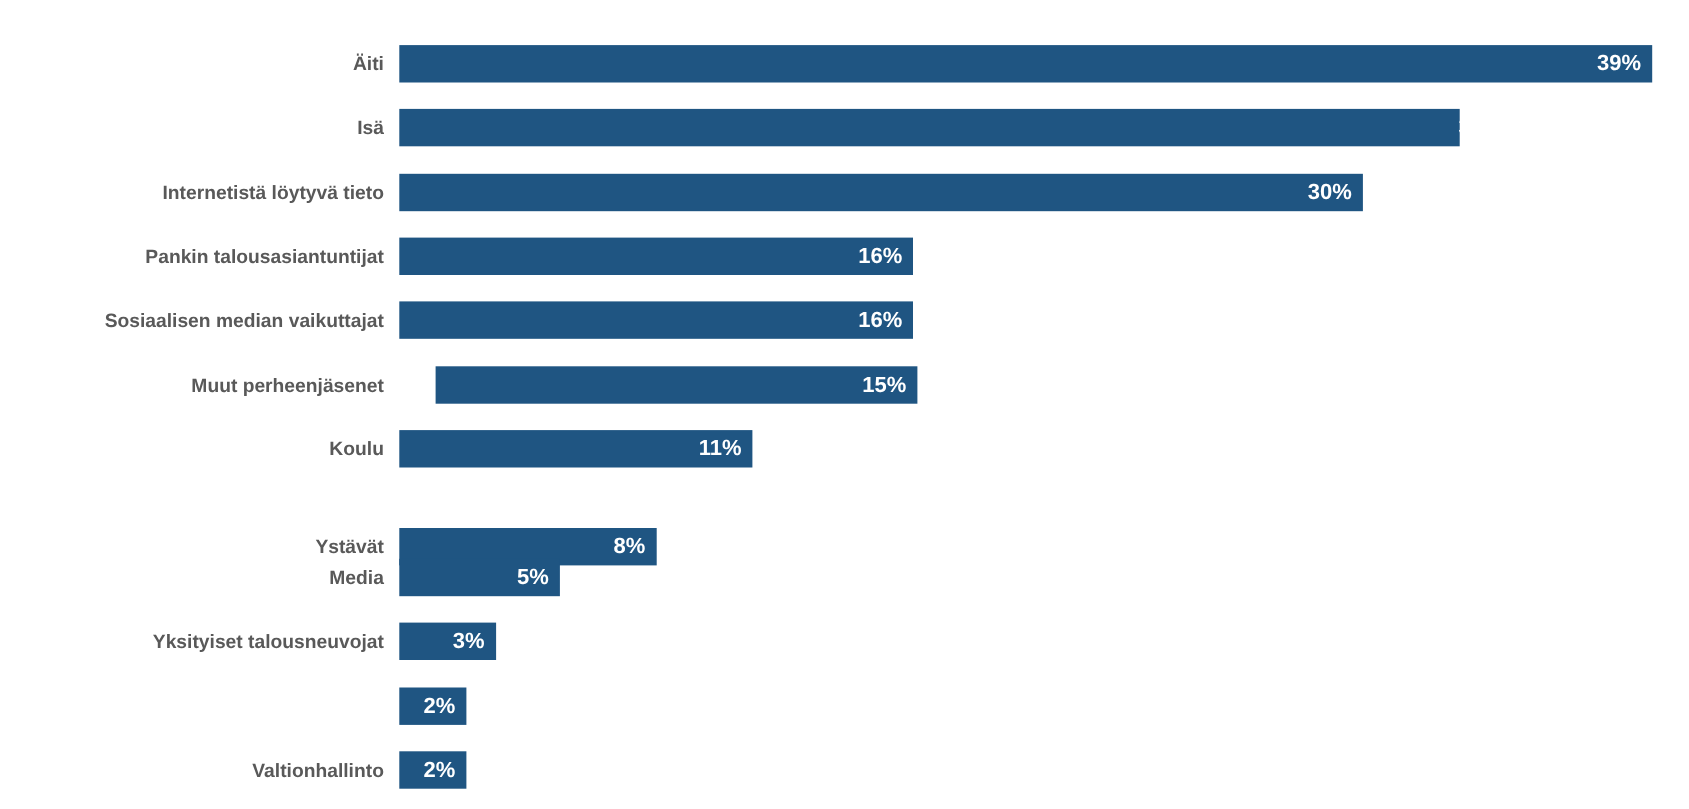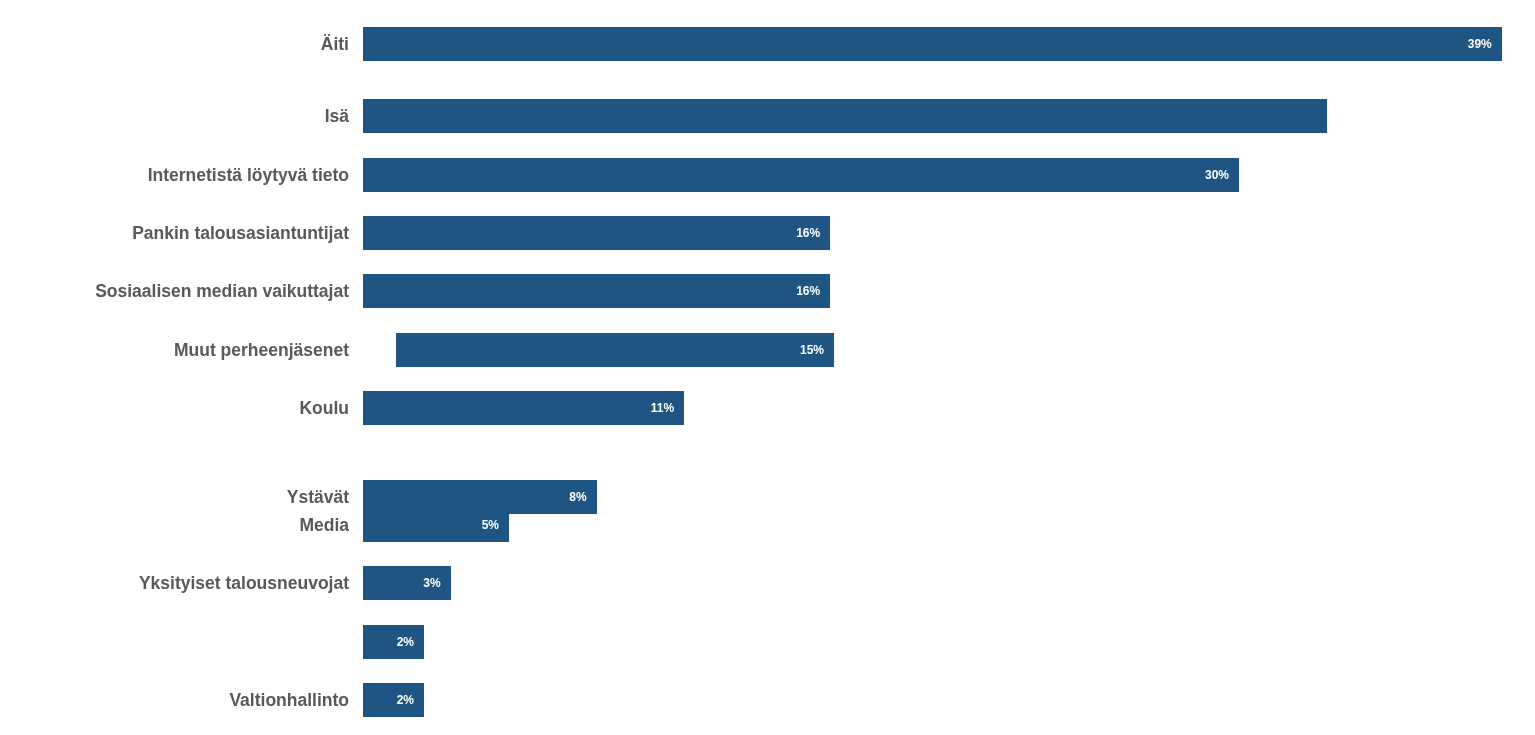--- a/index.html
+++ b/index.html
@@ -67,33 +67,33 @@
     height: 34px;
     background: #1f5582;
   }
 
   .bar-value {
     position: absolute;
     top: 0;
     height: 34px;
     line-height: 34px;
     right: 10px;
-    font-size: 12px;
+    font-size: 20px;
     font-weight: bold;
     color: #ffffff;
     white-space: nowrap;
   }
 </style>
 </head>
 <body>
 
 <div id="chart-root">
 
   <div class="plot-area">
-      <div class="bar-row" style="top: 27px;">
+      <div class="bar-row" style="top: 41px;">
         <div class="cat-label">Äiti</div>
         <div class="bar-wrap" style="width: 1138.8px;">
           <div class="bar" style="width: 1138.8px; background: rgb(31, 85, 130);"></div>
           <div class="bar-value">39%</div>
         </div>
       </div>
       <div class="bar-row" style="top: 99.35px;">
         <div class="cat-label">Isä</div>
         <div class="bar-wrap" style="width: 1013px;">
           <div class="bar" style="width: 963.6px; background: rgb(31, 85, 130);"></div>

